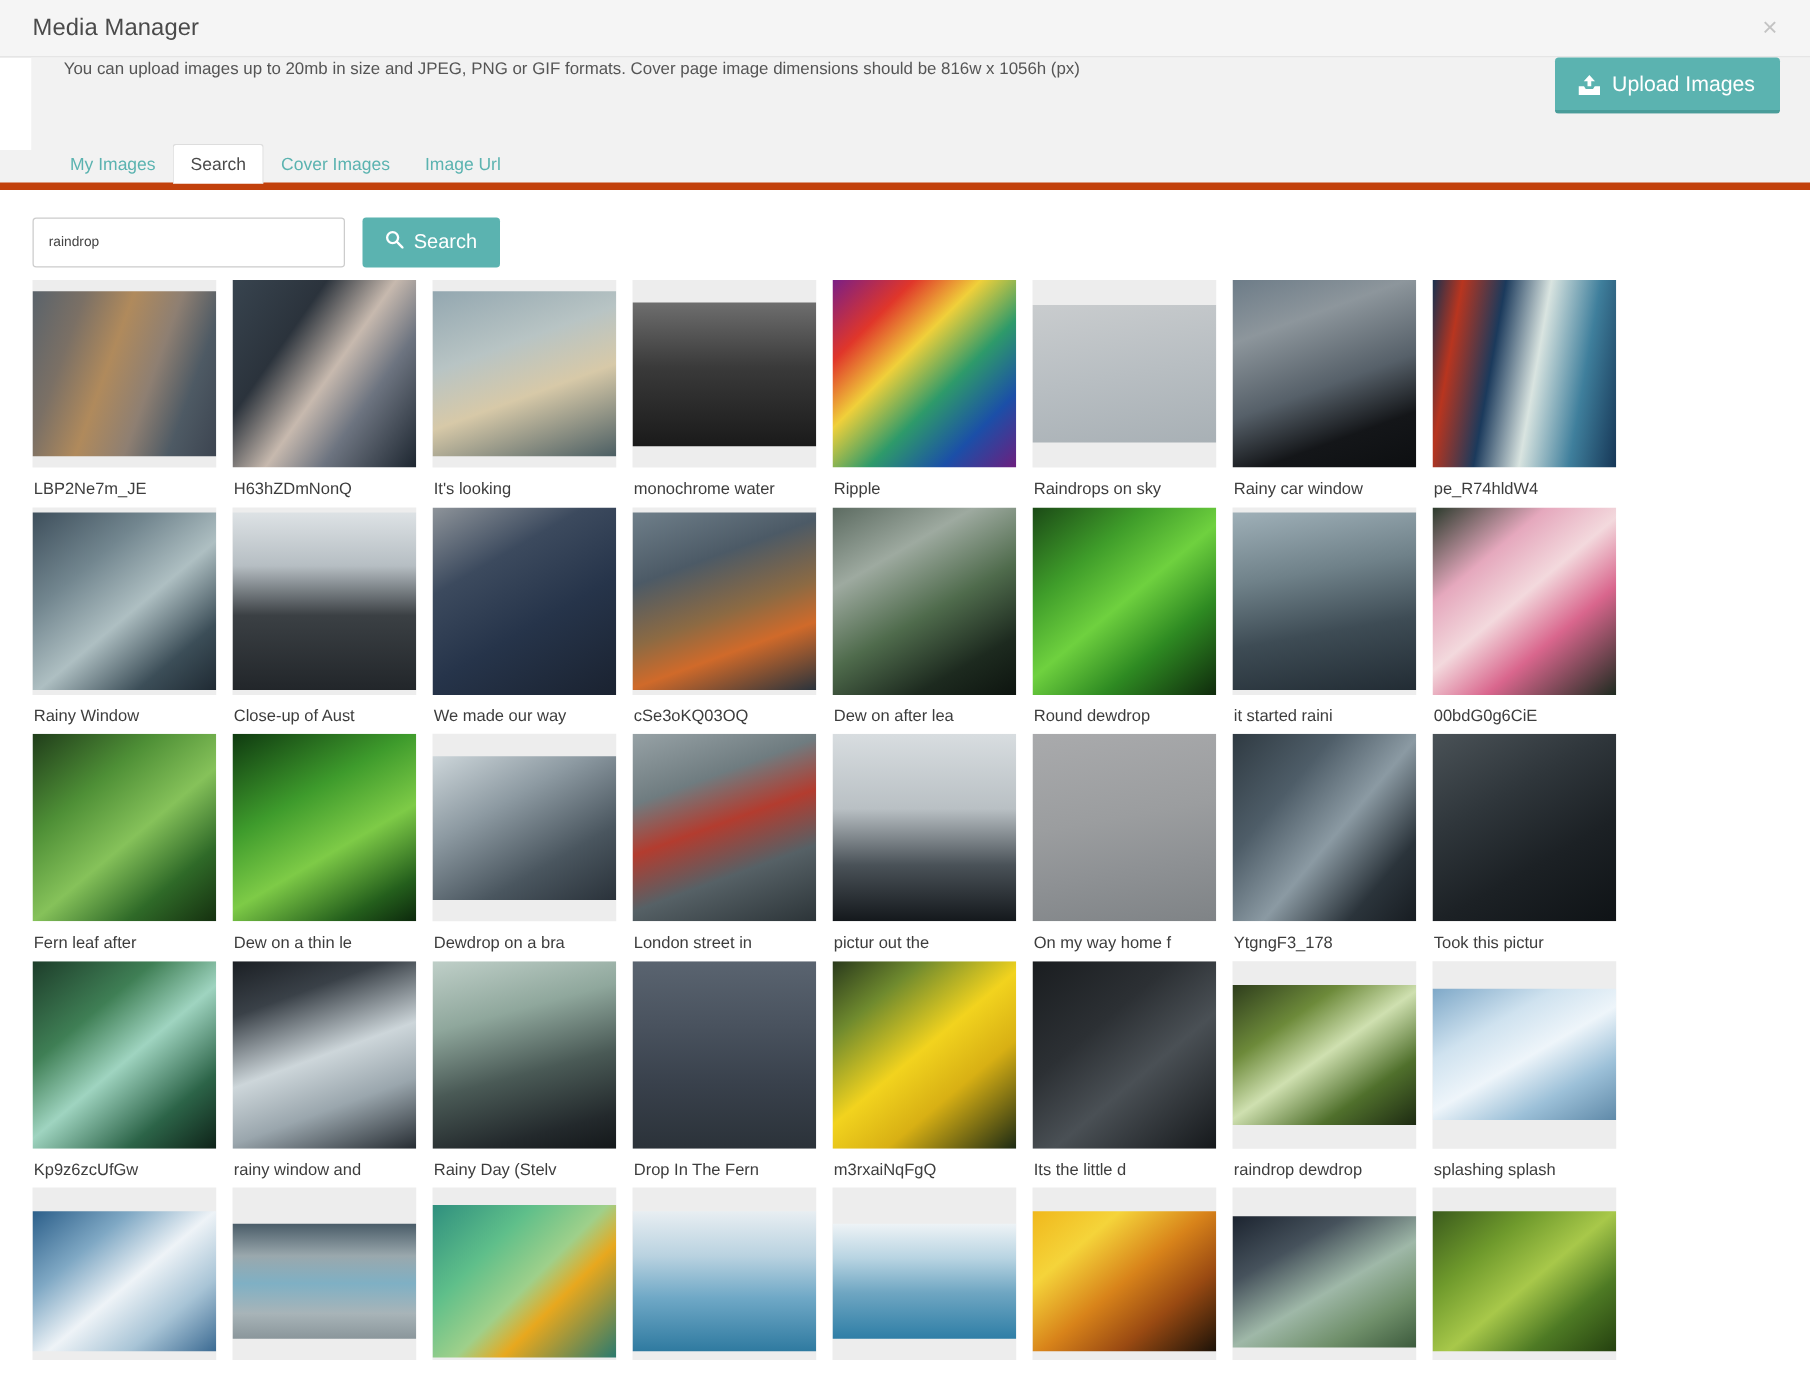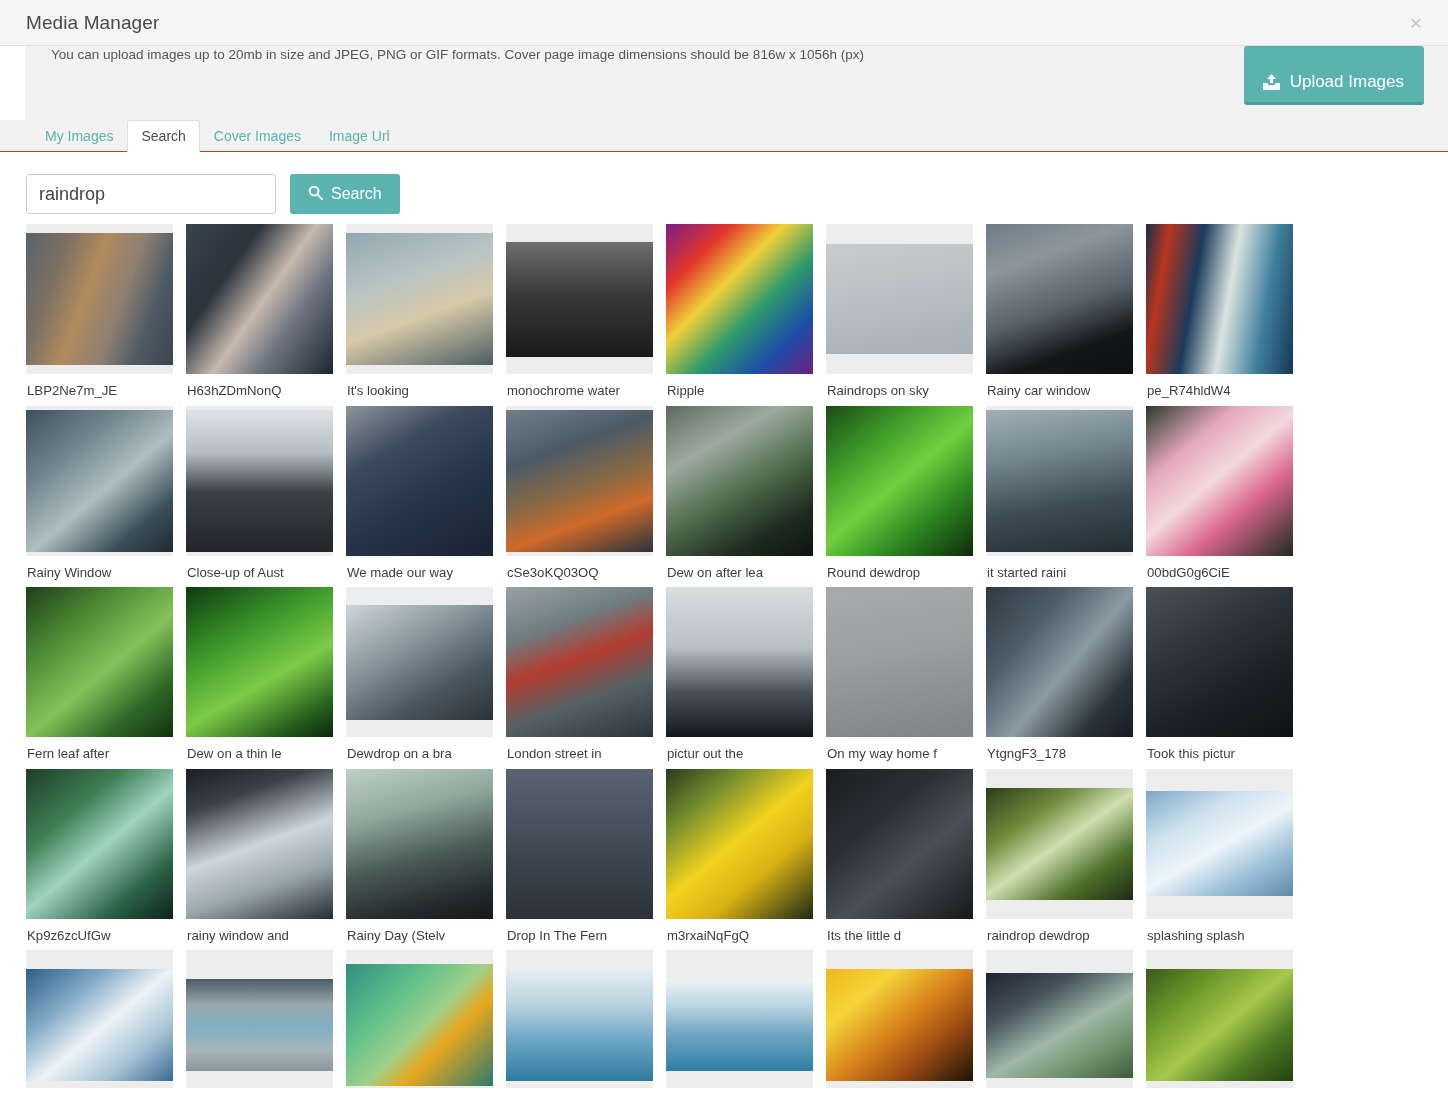--- a/index.html
+++ b/index.html
@@ -72,39 +72,39 @@
     padding-right: 20px;
   }
   .upload-btn {
     background: #5bb3b0;
     color: #ffffff;
     border: none;
     border-bottom: 3px solid #4a9d9a;
     border-radius: 3px;
     font-size: 17px;
     font-family: "Liberation Sans", sans-serif;
-    padding: 26px 20px 10px 18px;
+    padding: 12px 20px 10px 18px;
     display: flex;
     align-items: center;
     gap: 9px;
     cursor: pointer;
     white-space: nowrap;
   }
   .upload-btn svg { display:block; }
 
   
   .tab-strip {
     background: #f2f2f2;
-    padding: 0 0 0 31px;
+    padding: 0 0 0 42px;
     display: flex;
     align-items: flex-end;
     height: 32px;
     min-height: 32px;
     box-sizing: border-box;
-    border-bottom: 1px solid #c2410c;
+    border-bottom: 6px solid #c2410c;
   }
   .tab {
     font-size: 14px;
     color: #5bb3b0;
     padding: 7px 13px 7px 13px;
     cursor: pointer;
     border: 1px solid transparent;
     border-bottom: none;
     border-radius: 3px 3px 0 0;
     line-height: 1.2;
@@ -132,21 +132,21 @@
     align-items: stretch;
     padding: 0 26px 0 26px;
     margin-bottom: 10px;
     height: 40px;
   }
   .search-input {
     width: 250px;
     border: 1px solid #cccccc;
     border-radius: 3px;
     padding: 0 12px;
-    font-size: 18px;
+    font-size: 11px;
     font-family: "Liberation Sans", sans-serif;
     color: #444;
     box-sizing: border-box;
     outline: none;
     background: #fff;
   }
   .search-btn {
     margin-left: 14px;
     background: #5bb3b0;
     color: #fff;

